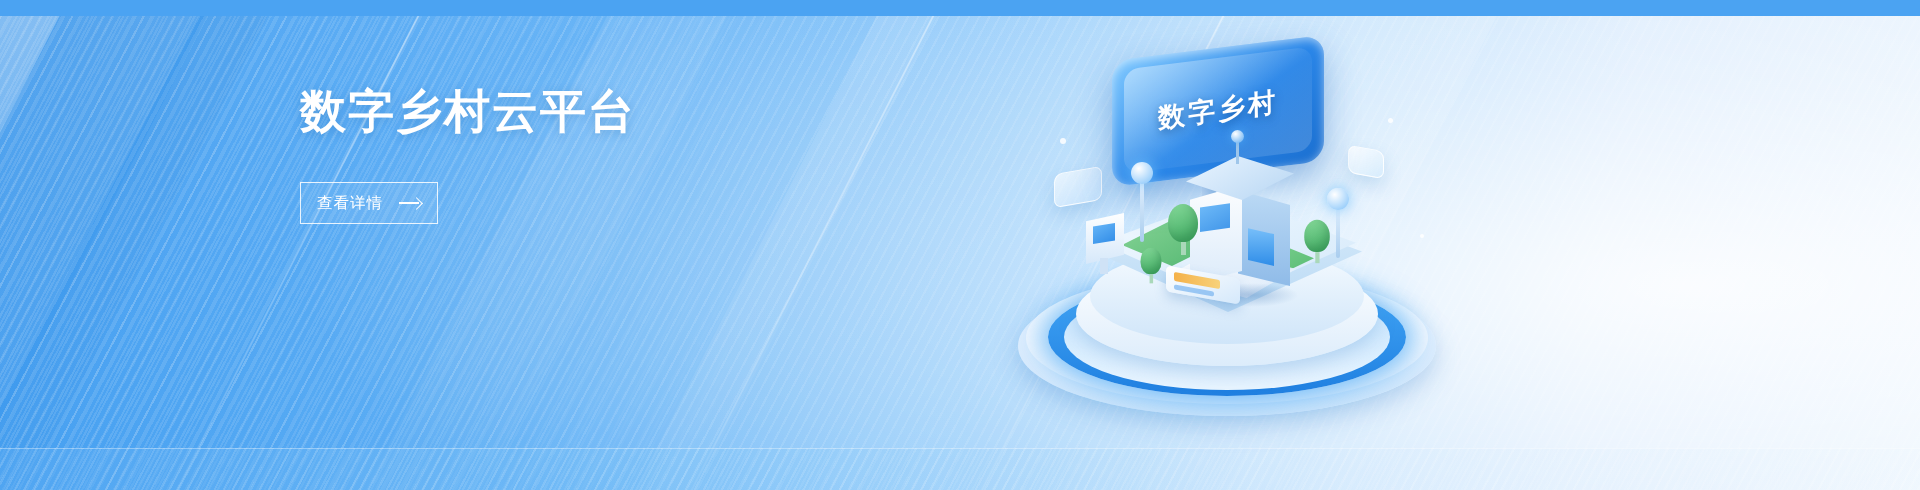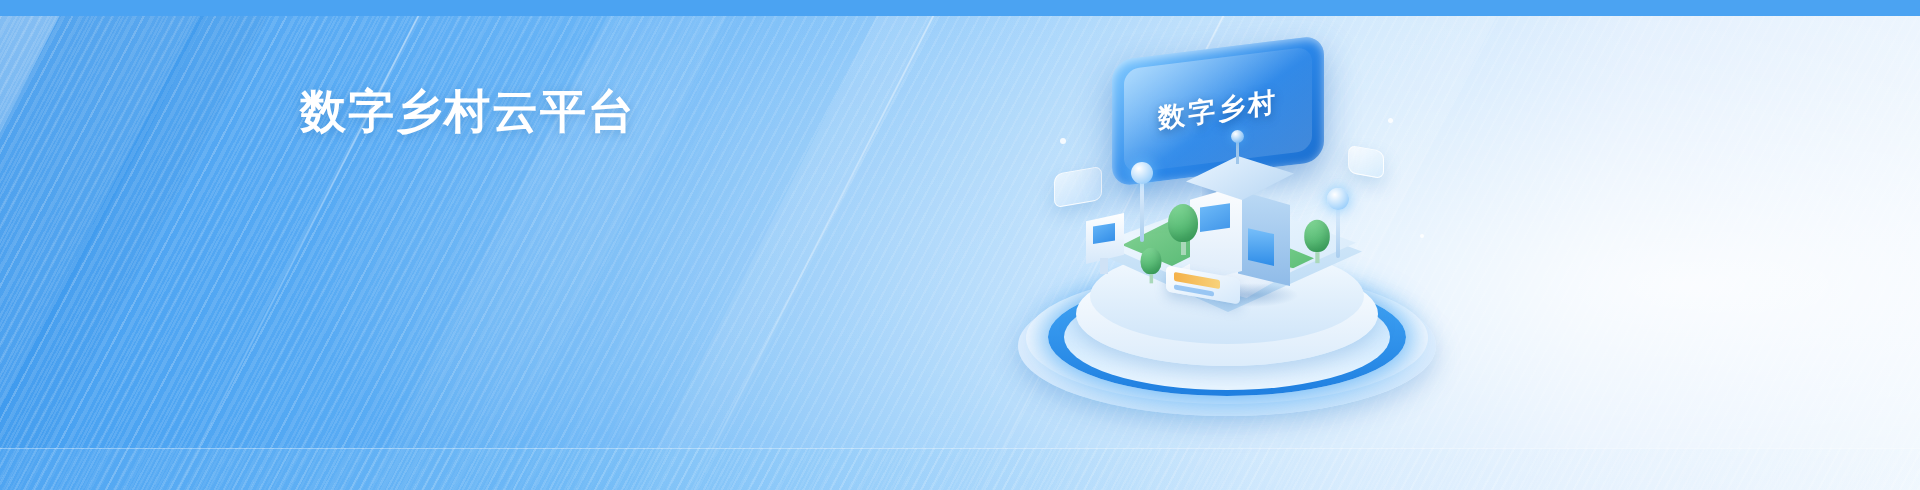--- a/index.html
+++ b/index.html
@@ -214,20 +214,24 @@
   <div class="edge-line" style="left:815px"></div>
   <div class="edge-line" style="left:1105px"></div>
 
   <div class="bottom-band">
     <div class="bb-stripes"></div>
   </div>
   <div class="bottom-edge"></div>
 
   <div class="content">
     <h1 class="title">数字乡村云平台</h1>
+    <div class="cta">
+      <span>查看详情</span>
+      <span class="arrow"></span>
+    </div>
   </div>
 
   <div class="illus">
 
     <div class="ring ring-glow"></div>
     <div class="ring ring-outer"></div>
     <div class="ring ring-outer-top"></div>
     <div class="ring ring-blue"></div>
     <div class="ring ring-blue-in"></div>
     <div class="ring ring-mid"></div>

